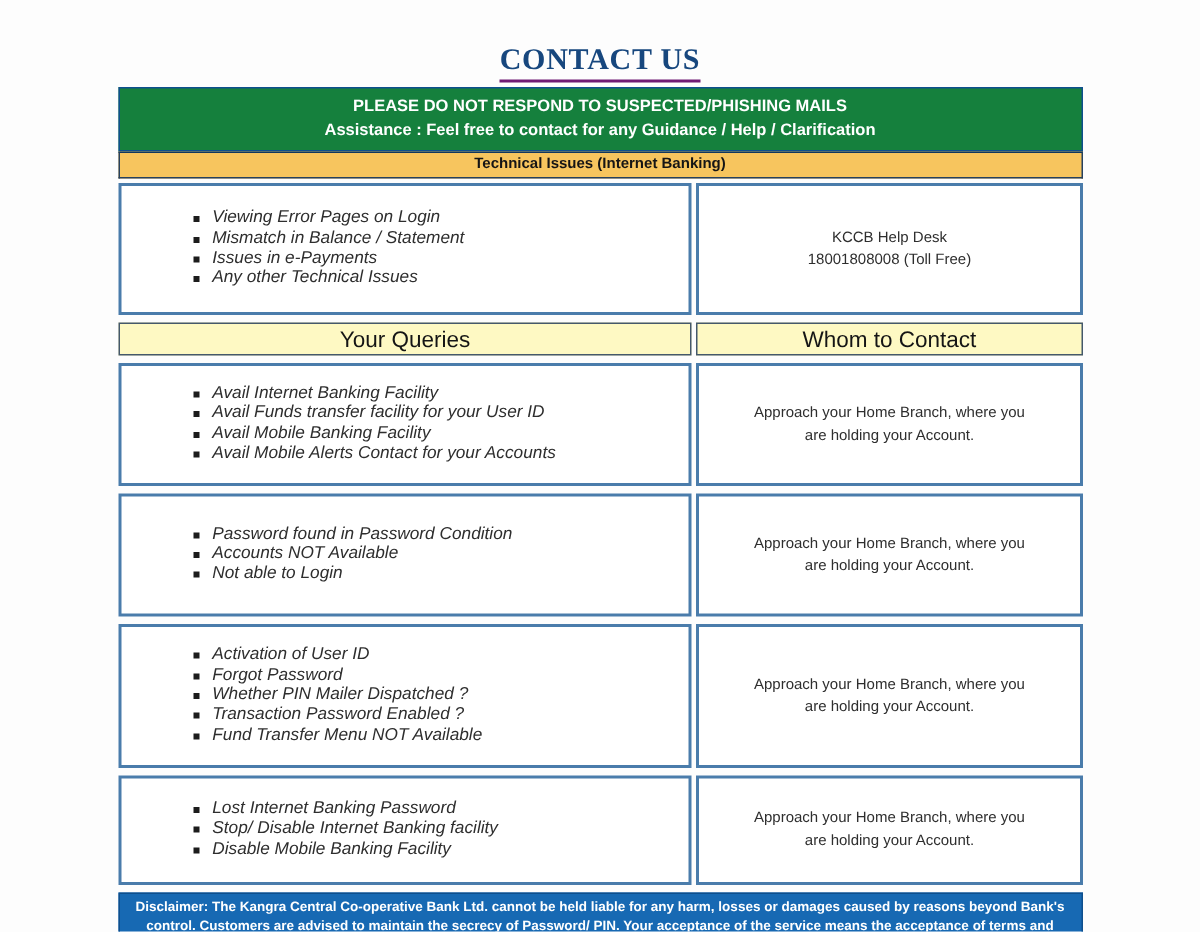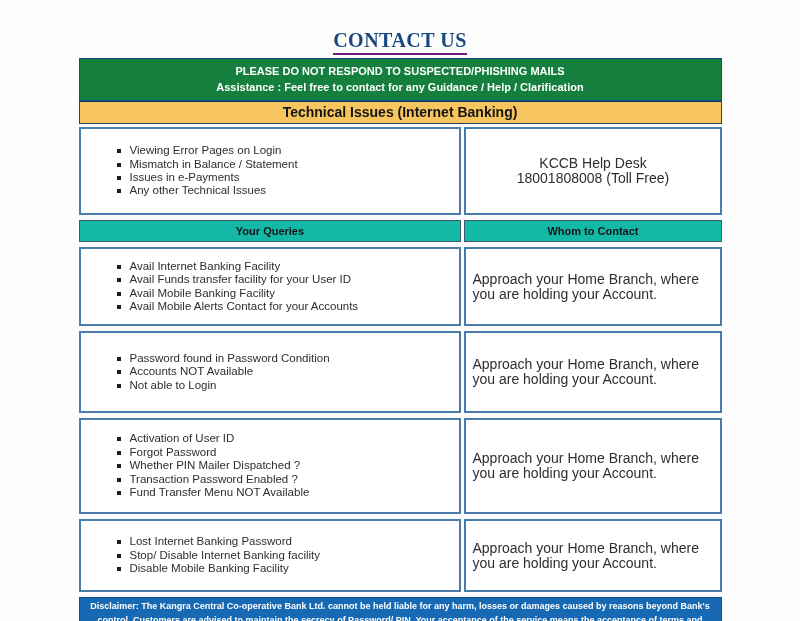--- a/index.html
+++ b/index.html
@@ -33,72 +33,73 @@
     line-height:16px;
     padding:4px 0 5px;
   }
   .section-bar{
     background:#f7c55e;
     border:1px solid #27415e;
     border-top:1px solid #12375f;
     color:#151515;
     text-align:center;
     font-weight:bold;
-    font-size:14px;
+    font-size:10px;
     padding:2px 0 3px;
   }
   .qtable{
     display:grid;
     grid-template-columns:1.49fr 1fr;
     column-gap:3px;
     row-gap:5px;
     margin-top:3px;
   }
   .cell{
     background:#ffffff;
     border:2px solid #4a7cab;
     box-sizing:border-box;
   }
   .hcell{
-    background:#14b8a6;
+    background:#fef9c3;
     border:1px solid #44586b;
     box-sizing:border-box;
     text-align:center;
-    font-weight:bold;
-    font-size:11px;
+    font-weight:normal;
+    font-size:15px;
     color:#151515;
     display:flex;
     align-items:center;
     justify-content:center;
     min-height:22px;
   }
   .qcell{ display:flex; align-items:center; padding-left:36px; }
-  .qcell ul{ list-style:none; margin:0; padding:0; }
+  .qcell ul{ list-style:none; margin:12px; padding:0;font-style:italic; }
   .qcell li{
     position:relative;
     font-size:11.5px;
     line-height:13.4px;
     padding-left:13px;
     color:#2e2e2e;
   }
   .qcell li::before{
     content:"";
     position:absolute;
     left:0; top:5px;
     width:4px; height:4px;
     background:#1c1c1c;
   }
   .ccell{
     display:flex;
     flex-direction:column;
     align-items:center;
     justify-content:center;
-    font-size:14px;
+    text-align:center;
+    font-size:10px;
     line-height:15px;
-    padding:0 6px;
+    padding:0 30px;
   }
   .r1{ min-height:88px; }
   .r2{ min-height:79px; }
   .r3{ min-height:82px; }
   .r4{ min-height:96px; }
   .r5{ min-height:73px; }
   .footer-bar{
     margin-top:5px;
     background:#1769b3;
     border:1px solid #0e4f8d;

